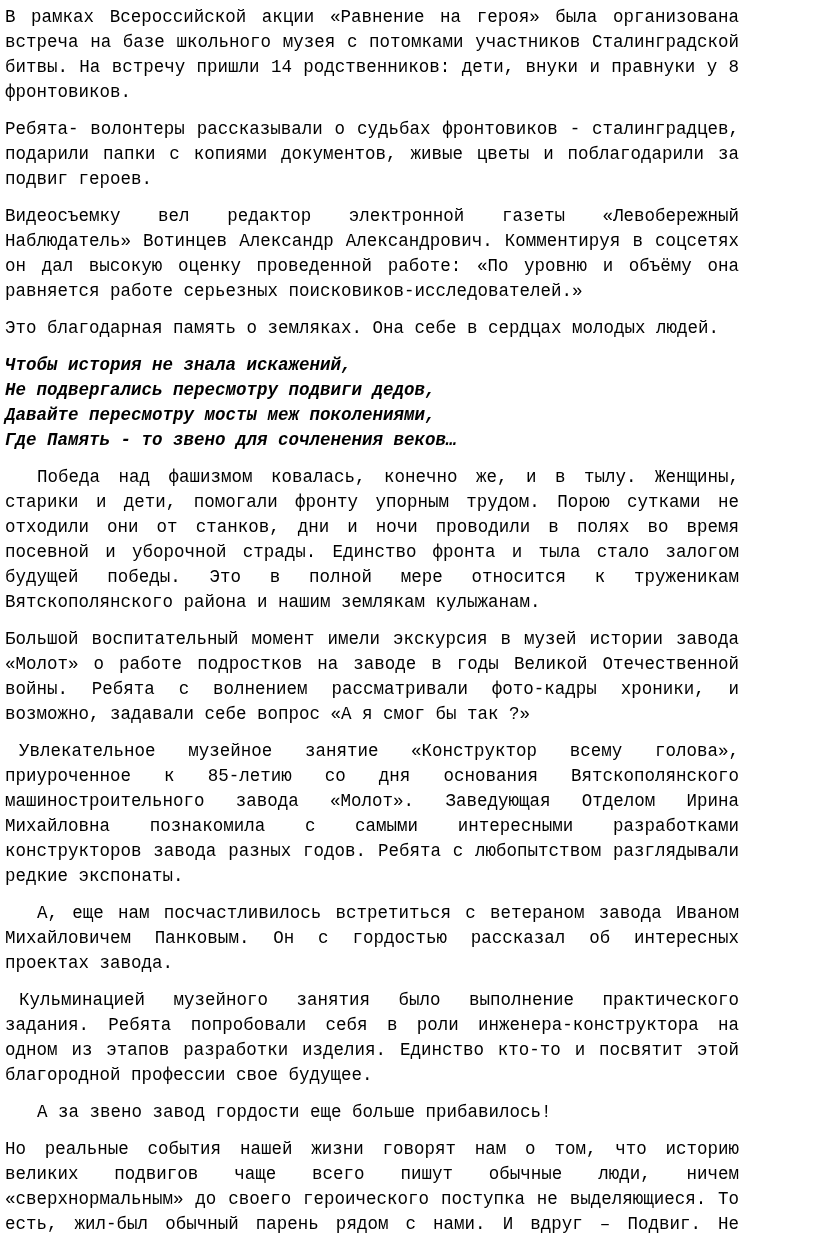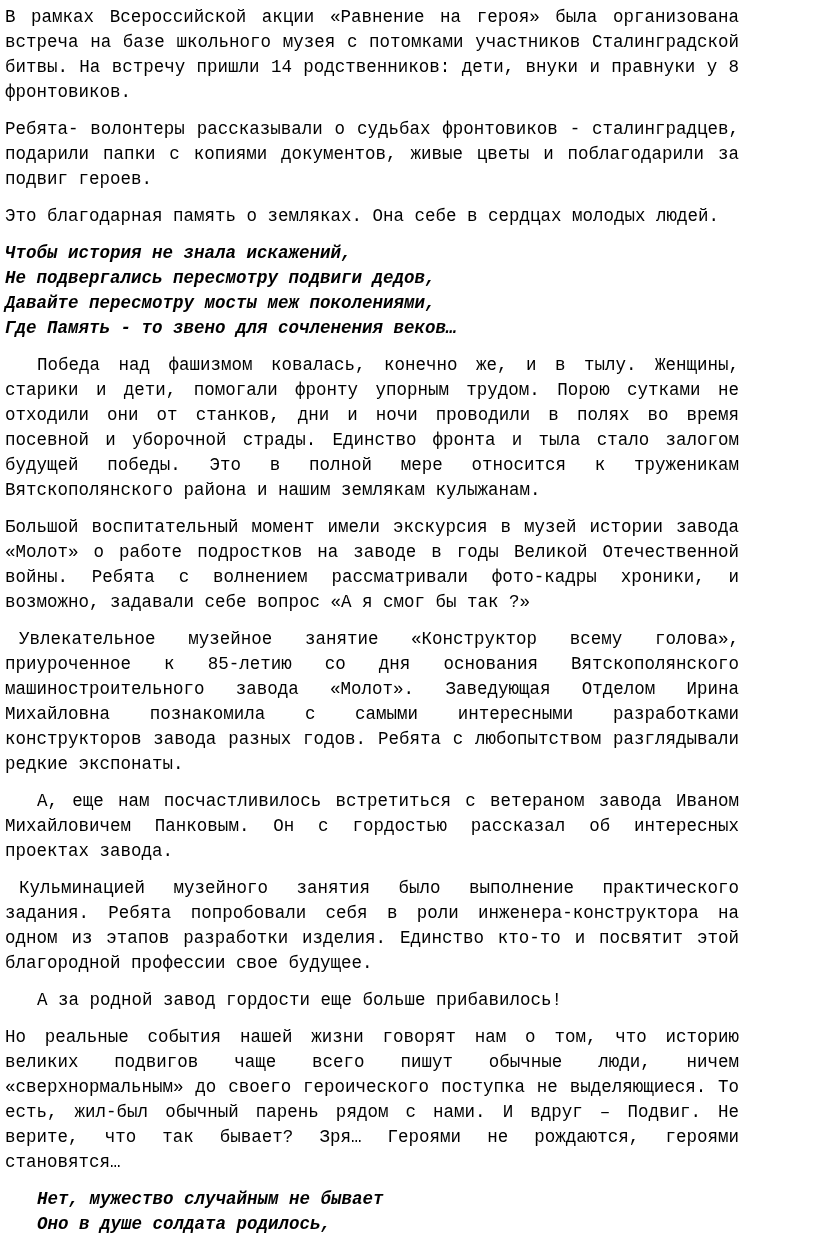--- a/index.html
+++ b/index.html
@@ -37,32 +37,33 @@
   .verse div {
     white-space: nowrap;
   }
 </style>
 </head>
 <body>
 
 <div class="page">
     <p class="para indent-none">В рамках Всероссийской акции «Равнение на героя» была организована встреча на базе школьного музея  с потомками участников Сталинградской битвы. На встречу пришли 14 родственников: дети, внуки и правнуки у 8 фронтовиков.</p>
     <p class="para indent-none">Ребята- волонтеры рассказывали о судьбах фронтовиков - сталинградцев, подарили папки с копиями документов, живые цветы и поблагодарили за подвиг героев.</p>
+    <p class="para indent-none">Видеосъемку вел редактор электронной газеты «Левобережный Наблюдатель» Вотинцев Александр Александрович. Комментируя в соцсетях он дал высокую оценку проведенной работе: «По уровню и объёму она равняется работе серьезных поисковиков-исследователей.»</p>
     <p class="para indent-none">Это благодарная память о земляках. Она себе в сердцах молодых людей.</p>
     <div class="verse">
       <div>Чтобы история не знала искажений,</div>
       <div>Не подвергались пересмотру подвиги дедов,</div>
       <div>Давайте пересмотру мосты меж поколениями,</div>
       <div>Где Память - то звено для сочленения веков…</div>
     </div>
     <p class="para indent-medium">Победа над фашизмом ковалась, конечно же, и в тылу. Женщины, старики и дети, помогали фронту упорным трудом. Порою сутками не отходили они от станков, дни и ночи проводили в полях во время посевной и уборочной страды. Единство фронта и тыла стало залогом будущей победы. Это в полной мере относится к труженикам Вятскополянского района и нашим землякам кулыжанам.</p>
     <p class="para indent-none">Большой воспитательный момент имели экскурсия в музей истории завода «Молот» о работе подростков  на заводе в годы Великой Отечественной войны. Ребята с волнением рассматривали фото-кадры хроники, и возможно, задавали себе вопрос «А я смог бы так ?»</p>
     <p class="para indent-small">Увлекательное музейное занятие «Конструктор всему голова», приуроченное к 85-летию со дня основания Вятскополянского машиностроительного завода «Молот». Заведующая Отделом Ирина Михайловна познакомила с самыми интересными разработками конструкторов завода разных годов. Ребята с любопытством разглядывали редкие экспонаты.</p>
     <p class="para indent-medium">А, еще нам посчастливилось встретиться с ветераном завода Иваном Михайловичем Панковым. Он с гордостью рассказал об интересных проектах завода.</p>
     <p class="para indent-small">Кульминацией музейного занятия было выполнение практического задания. Ребята попробовали себя в роли инженера-конструктора на одном из этапов разработки изделия. Единство кто-то и посвятит этой благородной профессии свое будущее.</p>
-    <p class="para indent-medium">А за родной завод гордости еще больше прибавилось!</p>
+    <p class="para indent-medium">А за звено завод гордости еще больше прибавилось!</p>
     <p class="para indent-none">Но реальные события нашей жизни говорят нам о том, что историю великих подвигов чаще всего пишут обычные люди, ничем «сверхнормальным» до своего героического поступка не выделяющиеся. То есть, жил-был обычный парень рядом с нами. И вдруг – Подвиг. Не верите, что так бывает? Зря… Героями не рождаются, героями становятся…</p>
     <div class="verse verse-indent">
       <div>Нет, мужество случайным не бывает</div>
       <div>Оно в душе солдата родилось,</div>
       <div>И с Родиной себя не мыслит врозь.</div>
     </div>
   </div>
 
 </body></html>

